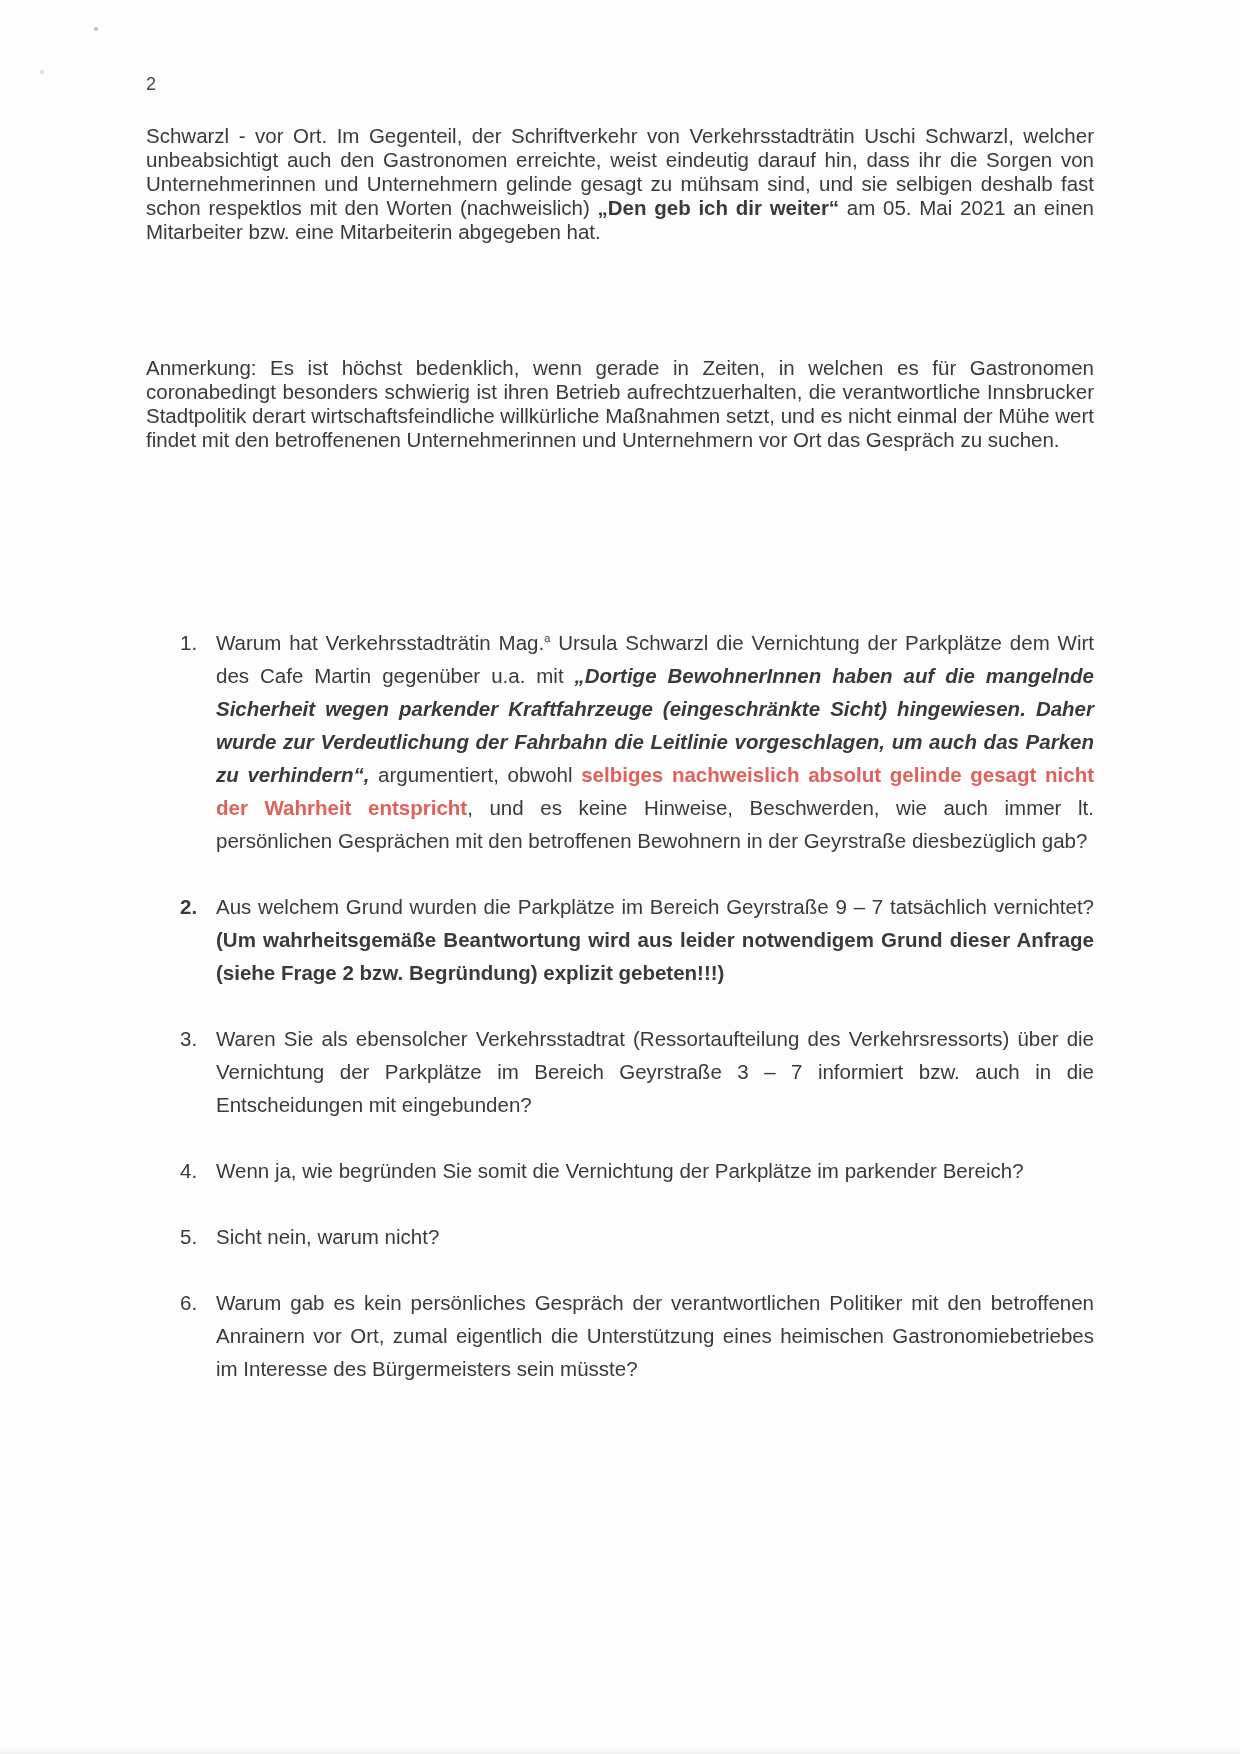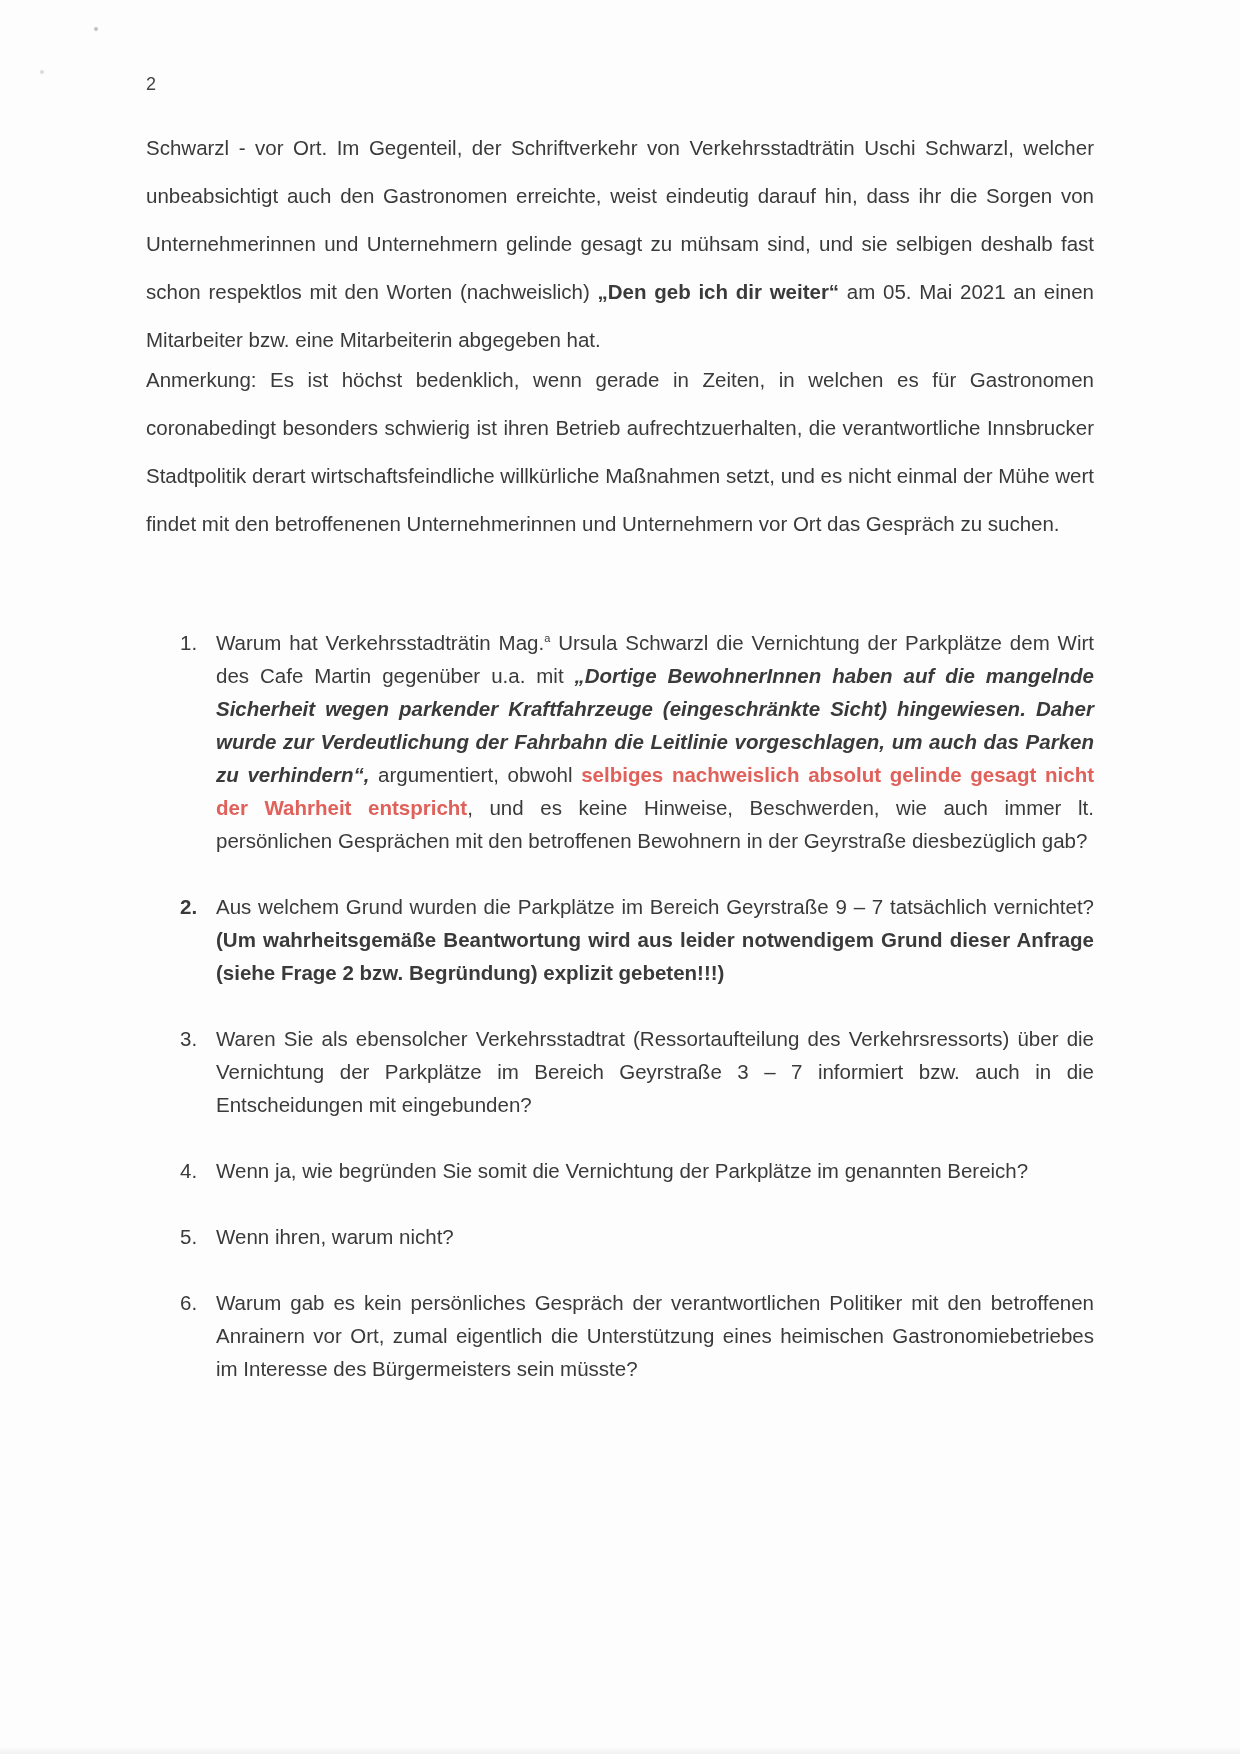--- a/index.html
+++ b/index.html
@@ -33,21 +33,21 @@
       left: 146px;
       top: 74px;
       font-size: 18px;
       color: #444;
     }
     .text-block {
       position: absolute;
       left: 146px;
       width: 948px;
       font-size: 20.5px;
-      line-height: 48px;
+      line-height: 24px;
       text-align: justify;
       color: #3a3a3a;
     }
     .intro { top: 124px; }
     .note  { top: 356px; }
     .b { font-weight: bold; }
     .bi { font-weight: bold; font-style: italic; margin-top: 13px; }
     .red { color: #e0605a; font-weight: bold; }
     .questions {
       position: absolute;
@@ -104,25 +104,25 @@
     <li class="q">
       <span class="num bold">2.</span>
       <span>Aus welchem Grund wurden die Parkplätze im Bereich Geyrstraße 9 – 7 tatsächlich vernichtet? </span><span class="b">(Um wahrheitsgemäße Beantwortung wird aus leider notwendigem Grund dieser Anfrage (siehe Frage 2 bzw. Begründung) explizit gebeten!!!)</span>
     </li>
     <li class="q">
       <span class="num">3.</span>
       <span>Waren Sie als ebensolcher Verkehrsstadtrat (Ressortaufteilung des Verkehrsressorts) über die Vernichtung der Parkplätze im Bereich Geyrstraße 3 – 7 informiert bzw. auch in die Entscheidungen mit eingebunden?</span>
     </li>
     <li class="q">
       <span class="num">4.</span>
-      <span>Wenn ja, wie begründen Sie somit die Vernichtung der Parkplätze im genannten Bereich?</span>
+      <span>Wenn ja, wie begründen Sie somit die Vernichtung der Parkplätze im parkender Bereich?</span>
     </li>
     <li class="q">
       <span class="num">5.</span>
-      <span>Wenn ihren, warum nicht?</span>
+      <span>Sicht nein, warum nicht?</span>
     </li>
     <li class="q">
       <span class="num">6.</span>
       <span>Warum gab es kein persönliches Gespräch der verantwortlichen Politiker mit den betroffenen Anrainern vor Ort, zumal eigentlich die Unterstützung eines heimischen Gastronomiebetriebes im Interesse des Bürgermeisters sein müsste?</span>
     </li>
   </ol>
 
   <div class="bottom-edge"></div>
 </div>
 

